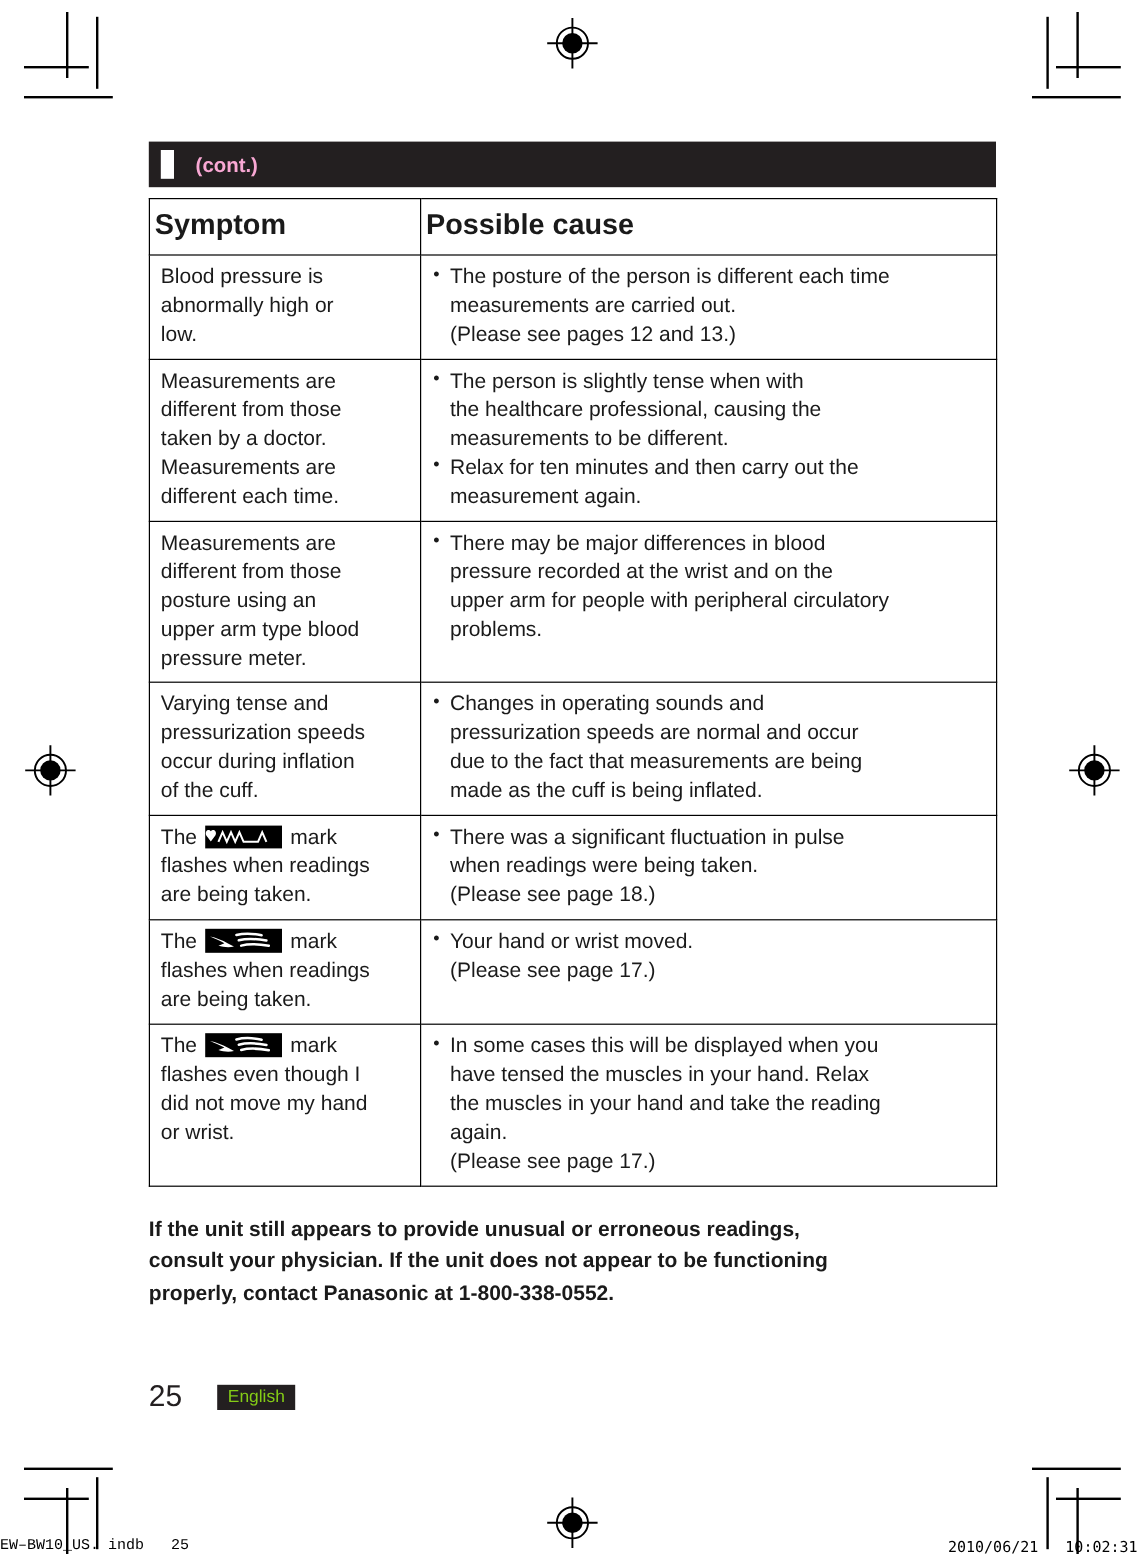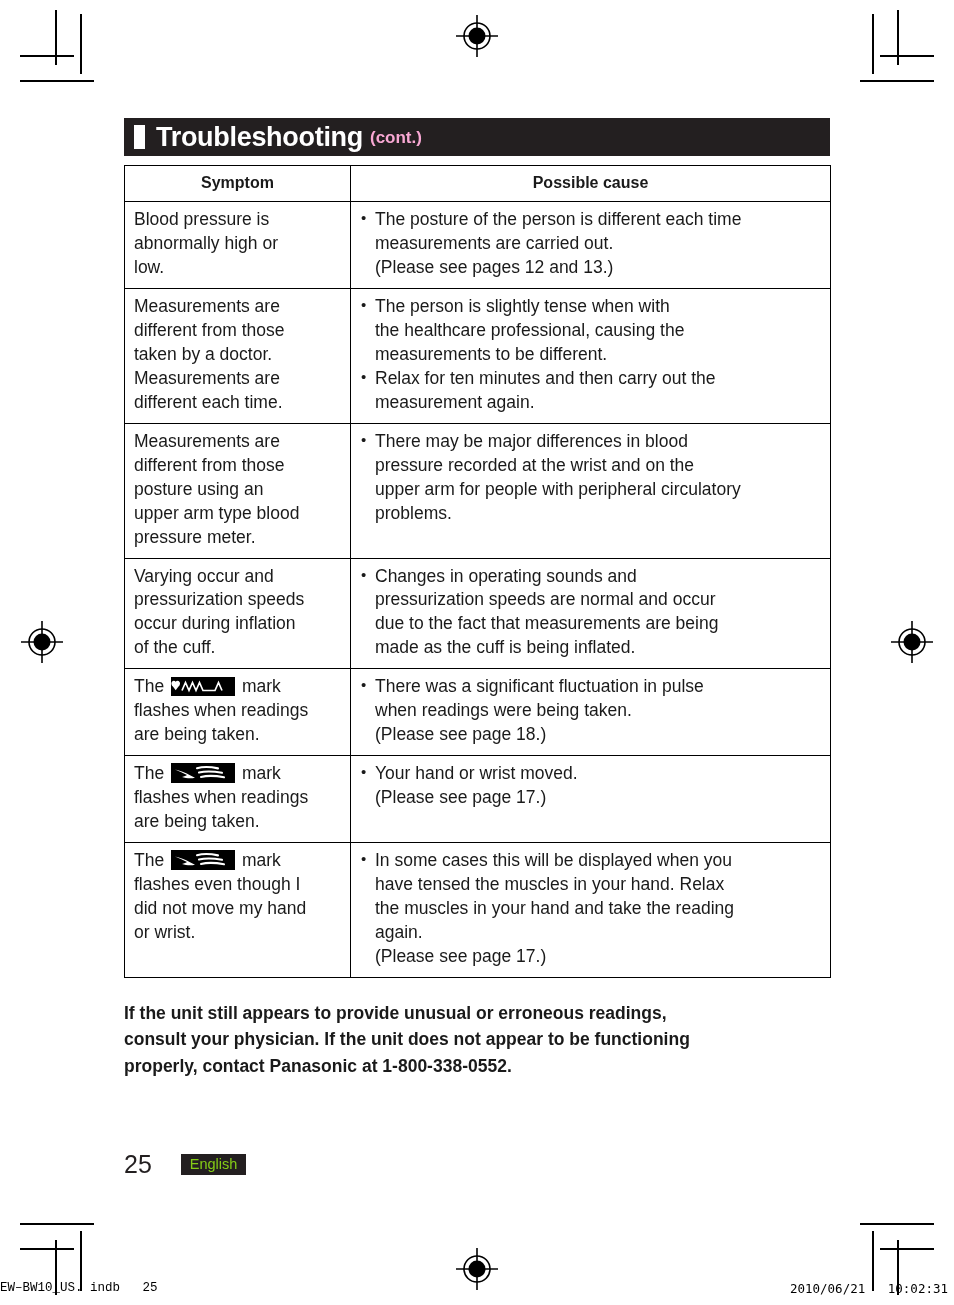--- a/index.html
+++ b/index.html
@@ -76,23 +76,22 @@
   table.tsg td, table.tsg th {
     border: 1.6px solid #000000;
     vertical-align: top;
     padding: 6px 9px 8px 9px;
     font-size: 17.5px;
     line-height: 1.37;
     font-weight: normal;
     text-align: left;
   }
   table.tsg th {
-    text-align: center;
     font-weight: bold;
-    font-size: 16px;
+    font-size: 24px;
     padding: 6px 4px 7px 4px;
   }
   col.c-symptom { width: 226px; }
   col.c-cause   { width: 480px; }
 
   .cell-line { display: block; white-space: nowrap; }
 
   
   ul.causes {
     list-style: none;
@@ -232,21 +231,20 @@
       <circle cx="22" cy="22" r="13" fill="none" stroke="#000" stroke-width="1.6"></circle>
       <circle cx="22" cy="22" r="8.5" fill="#000"></circle>
     </svg>
   </div>
 </div>
 
 <div class="page">
 
   <div class="title-banner">
     <div class="title-marker"></div>
-    <span class="title-text">Troubleshooting</span>
     <span class="title-cont">(cont.)</span>
   </div>
 
   <table class="tsg">
     <colgroup>
       <col class="c-symptom">
       <col class="c-cause">
     </colgroup>
     <thead>
       <tr>
@@ -307,21 +305,21 @@
                 <span class="cell-line">There may be major differences in blood</span>
                 <span class="cell-line">pressure recorded at the wrist and on the</span>
                 <span class="cell-line">upper arm for people with peripheral circulatory</span>
                 <span class="cell-line">problems.</span>
               </li>
             </ul>
           </td>
         </tr>
         <tr>
           <td>
-            <span class="cell-line">Varying occur and</span>
+            <span class="cell-line">Varying tense and</span>
             <span class="cell-line">pressurization speeds</span>
             <span class="cell-line">occur during inflation</span>
             <span class="cell-line">of the cuff.</span>
           </td>
           <td>
             <ul class="causes">
               <li>
                 <span class="cell-line">Changes in operating sounds and</span>
                 <span class="cell-line">pressurization speeds are normal and occur</span>
                 <span class="cell-line">due to the fact that measurements are being</span>

